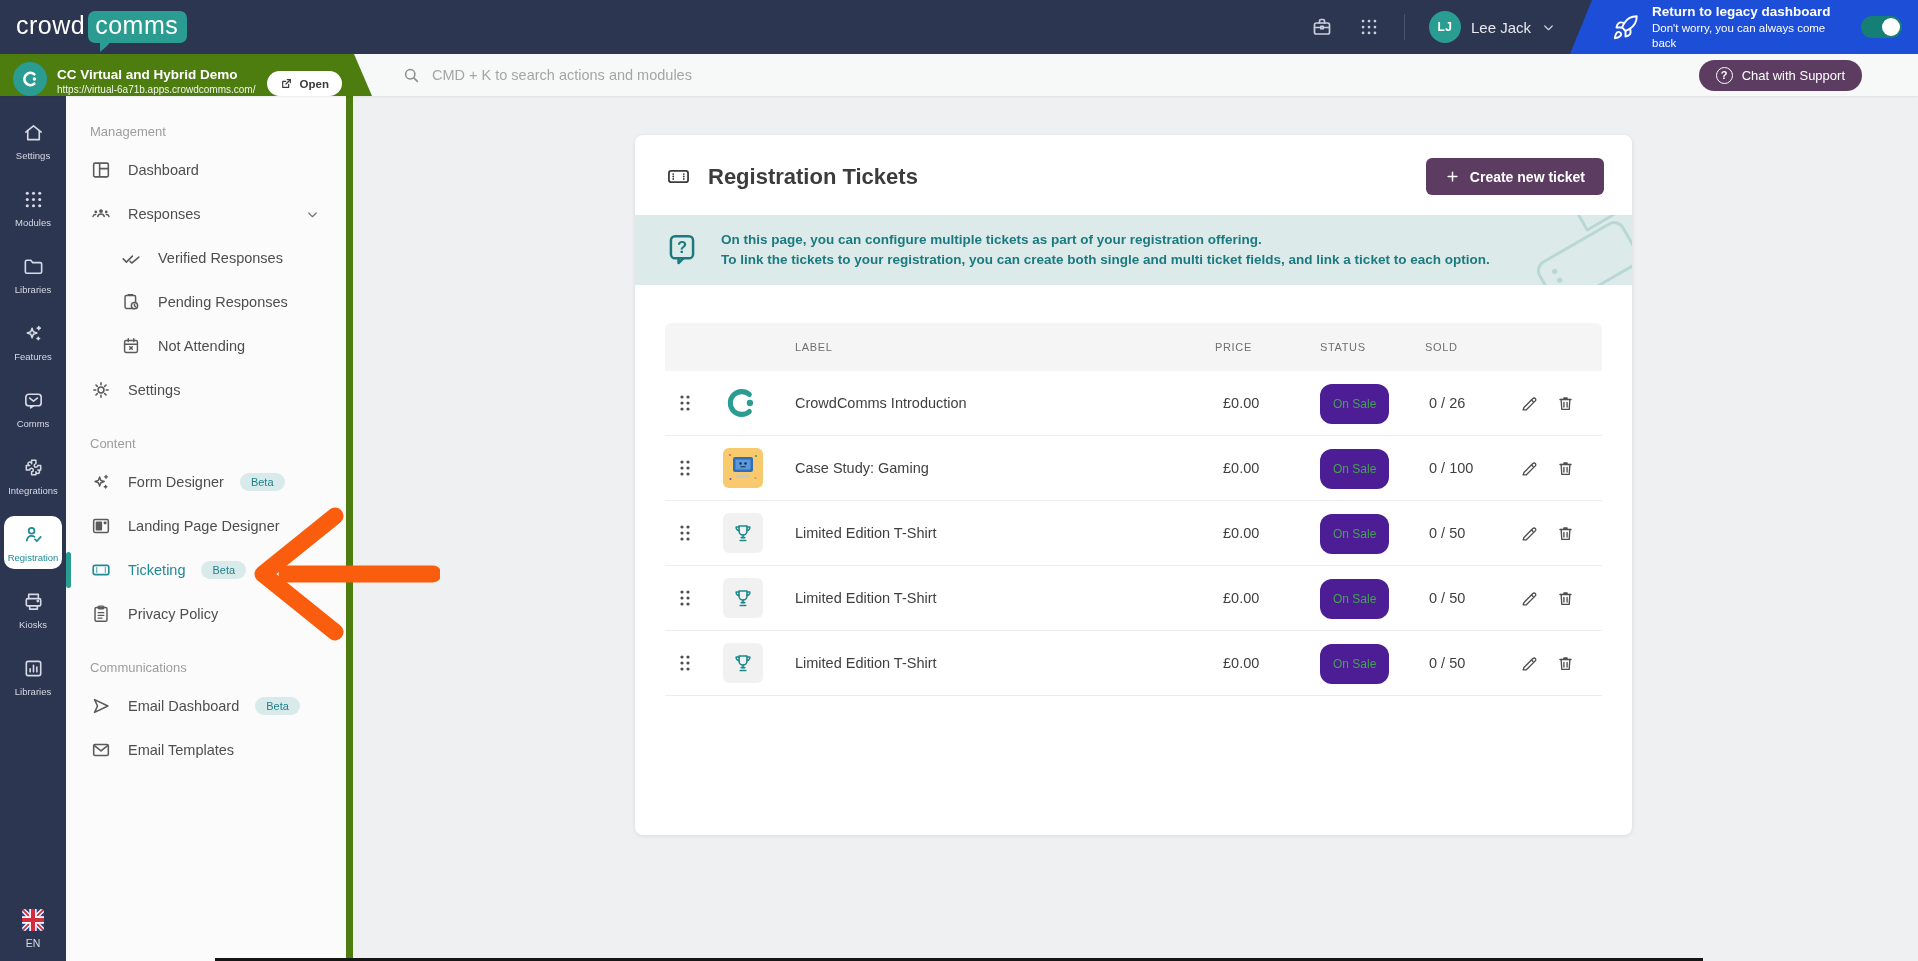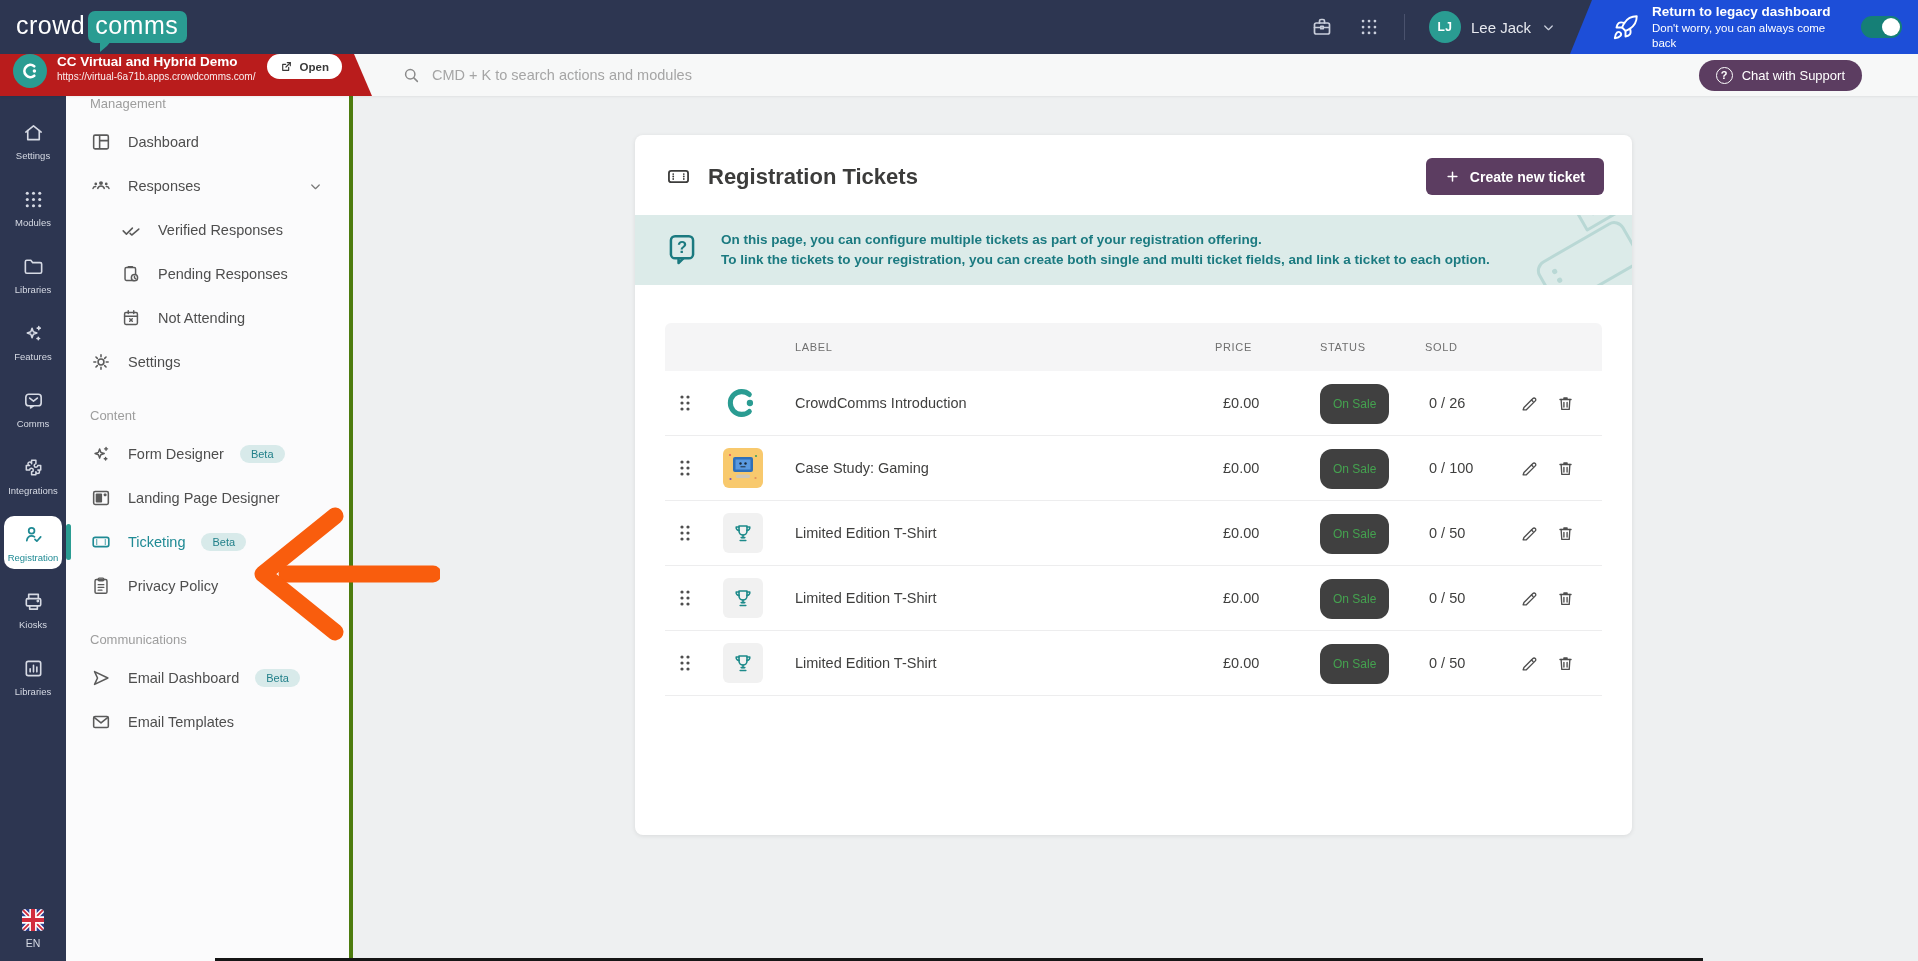--- a/index.html
+++ b/index.html
@@ -26,22 +26,22 @@
     clip-path:polygon(22px 0, 100% 0, 100% 100%, 0 100%); display:flex; align-items:center; gap:13px;
     padding-left:42px; color:#fff; }
   .legacy-title { font-size:13.5px; font-weight:bold; line-height:1.3; }
   .legacy-sub { font-size:11.5px; line-height:1.3; }
   .toggle { margin-left:auto; margin-right:16px; width:42px; height:22px; border-radius:11px; background:#157f76; position:relative; }
   .toggle-knob { position:absolute; right:2px; top:2px; width:18px; height:18px; border-radius:50%; background:#fff; }
 
   
   .eventbar { position:absolute; top:54px; left:0; width:100%; height:42px; background:#f7f8f8; display:flex; align-items:center; z-index:20;
     box-shadow:0 1px 2px rgba(0,0,0,.06); }
-  .event-info { width:372px; height:100%; background:#b91c1c; clip-path:polygon(0 0, calc(100% - 18px) 0, 100% 100%, 0 100%);
-    display:flex; align-items:flex-start; padding:0 30px 0 13px; gap:10px; color:#fff; flex-shrink:0; }
+  .event-info { width:372px; height:100%; background:#4d7c0f; clip-path:polygon(0 0, calc(100% - 18px) 0, 100% 100%, 0 100%);
+    display:flex; align-items:flex-end; padding:0 30px 0 13px; gap:10px; color:#fff; flex-shrink:0; }
   .event-logo { width:34px; height:34px; border-radius:50%; background:#2a9c92; display:flex; align-items:center; justify-content:center; flex-shrink:0; }
   .event-titles { line-height:1.25; min-width:0; }
   .event-name { font-size:13.5px; font-weight:bold; white-space:nowrap; }
   .event-url { font-size:10px; opacity:.92; white-space:nowrap; }
   .open-btn { background:#fff; color:#3a3a3a; border:none; border-radius:15px; padding:6px 13px; font-size:11.5px; font-weight:bold;
     display:flex; gap:7px; align-items:center; margin-left:4px; cursor:pointer; font-family:inherit; }
   .searchbar { flex:1; display:flex; align-items:center; gap:12px; padding-left:30px; color:#9a9a9a; }
   .search-input { border:none; outline:none; background:transparent; font-size:14.5px; width:620px; color:#c2410c; font-family:inherit; }
   .search-input::placeholder { color:#a5a5a5; }
   .chat-btn { margin-right:56px; background:#5c3d61; color:#fff; border:none; border-radius:17px; padding:7px 17px; font-size:13px;
@@ -60,21 +60,21 @@
     border-radius:10px; cursor:pointer; }
   .rail-item svg { color:#d6dae4; }
   .rail-label { font-size:9.5px; }
   .rail-item.active { background:#fff; color:#1f8a94; }
   .rail-item.active svg { color:#1f8a94; }
   .rail-flag { position:absolute; bottom:12px; display:flex; flex-direction:column; align-items:center; gap:6px; color:#d6dae4;
     font-size:10.5px; cursor:pointer; }
   .flag-wrap { width:22px; height:22px; border-radius:4px; overflow:hidden; }
 
   
-  .sidebar { width:287px; background:#fbfbfc; border-right:4px solid #4d7c0f; flex-shrink:0; }
+  .sidebar { width:287px; background:#fbfbfc; border-right:7px solid #4d7c0f; padding-top:28px; flex-shrink:0; }
   .side-title { padding-left:24px; font-size:13px; color:#9d9d9d; height:24px; }
   .side-item { position:relative; height:44px; display:flex; align-items:center; gap:16px; padding-left:24px; font-size:14.5px;
     color:#4e4e4e; cursor:pointer; }
   .side-item .s-icon { color:#5a5a5a; display:flex; }
   .side-item.indent { padding-left:54px; }
   .side-item .chev { margin-left:auto; margin-right:26px; color:#7a7a7a; }
   .side-item.active { color:#1f8a94; }
   .side-item.active .s-icon { color:#1f8a94; }
   .side-item.active::before { content:""; position:absolute; left:0; top:4px; bottom:4px; width:5px; border-radius:3px; background:#2a9c92; }
   .badge { background:#d8eaea; color:#22808a; font-size:11px; padding:3px 11px; border-radius:11px; }
@@ -97,21 +97,21 @@
 
   .table { margin:38px 30px 0; }
   .thead, .trow { display:grid; grid-template-columns:40px 70px 440px 105px 105px 95px 82px; align-items:center; }
   .thead { background:#f5f5f6; border-radius:6px 6px 0 0; height:48px; font-size:11px; color:#6f6f6f; letter-spacing:.06em; }
   .thead .pad { padding-left:20px; }
   .trow { height:65px; border-bottom:1px solid #ededee; font-size:14.5px; color:#3f3f3e; }
   .drag { display:flex; justify-content:center; color:#4e4e4e; cursor:grab; }
   .row-icon { display:flex; justify-content:flex-start; padding-left:18px; }
   .t-label { padding-left:20px; }
   .t-price { padding-left:8px; }
-  .pill { background:#404040; color:#44a24f; font-size:12px; padding:13px 13px; border-radius:12px; width:max-content; }
+  .pill { background:#4c1d95; color:#44a24f; font-size:12px; padding:13px 13px; border-radius:12px; width:max-content; }
   .t-sold { padding-left:4px; }
   .actions { display:flex; gap:17px; color:#4e4e4e; }
   .actions .act { cursor:pointer; display:flex; }
   .trophy-wrap { width:40px; height:40px; border-radius:6px; background:#f1f1f1; display:flex; align-items:center; justify-content:center; color:#1d8a8a; }
 
   
   .arrow-annotation { position:absolute; left:235px; top:498px; z-index:40; pointer-events:none; }
   .bottom-line { position:absolute; left:215px; bottom:0; width:1488px; height:3px; background:#161616; z-index:50; }
 </style>
 </head>

